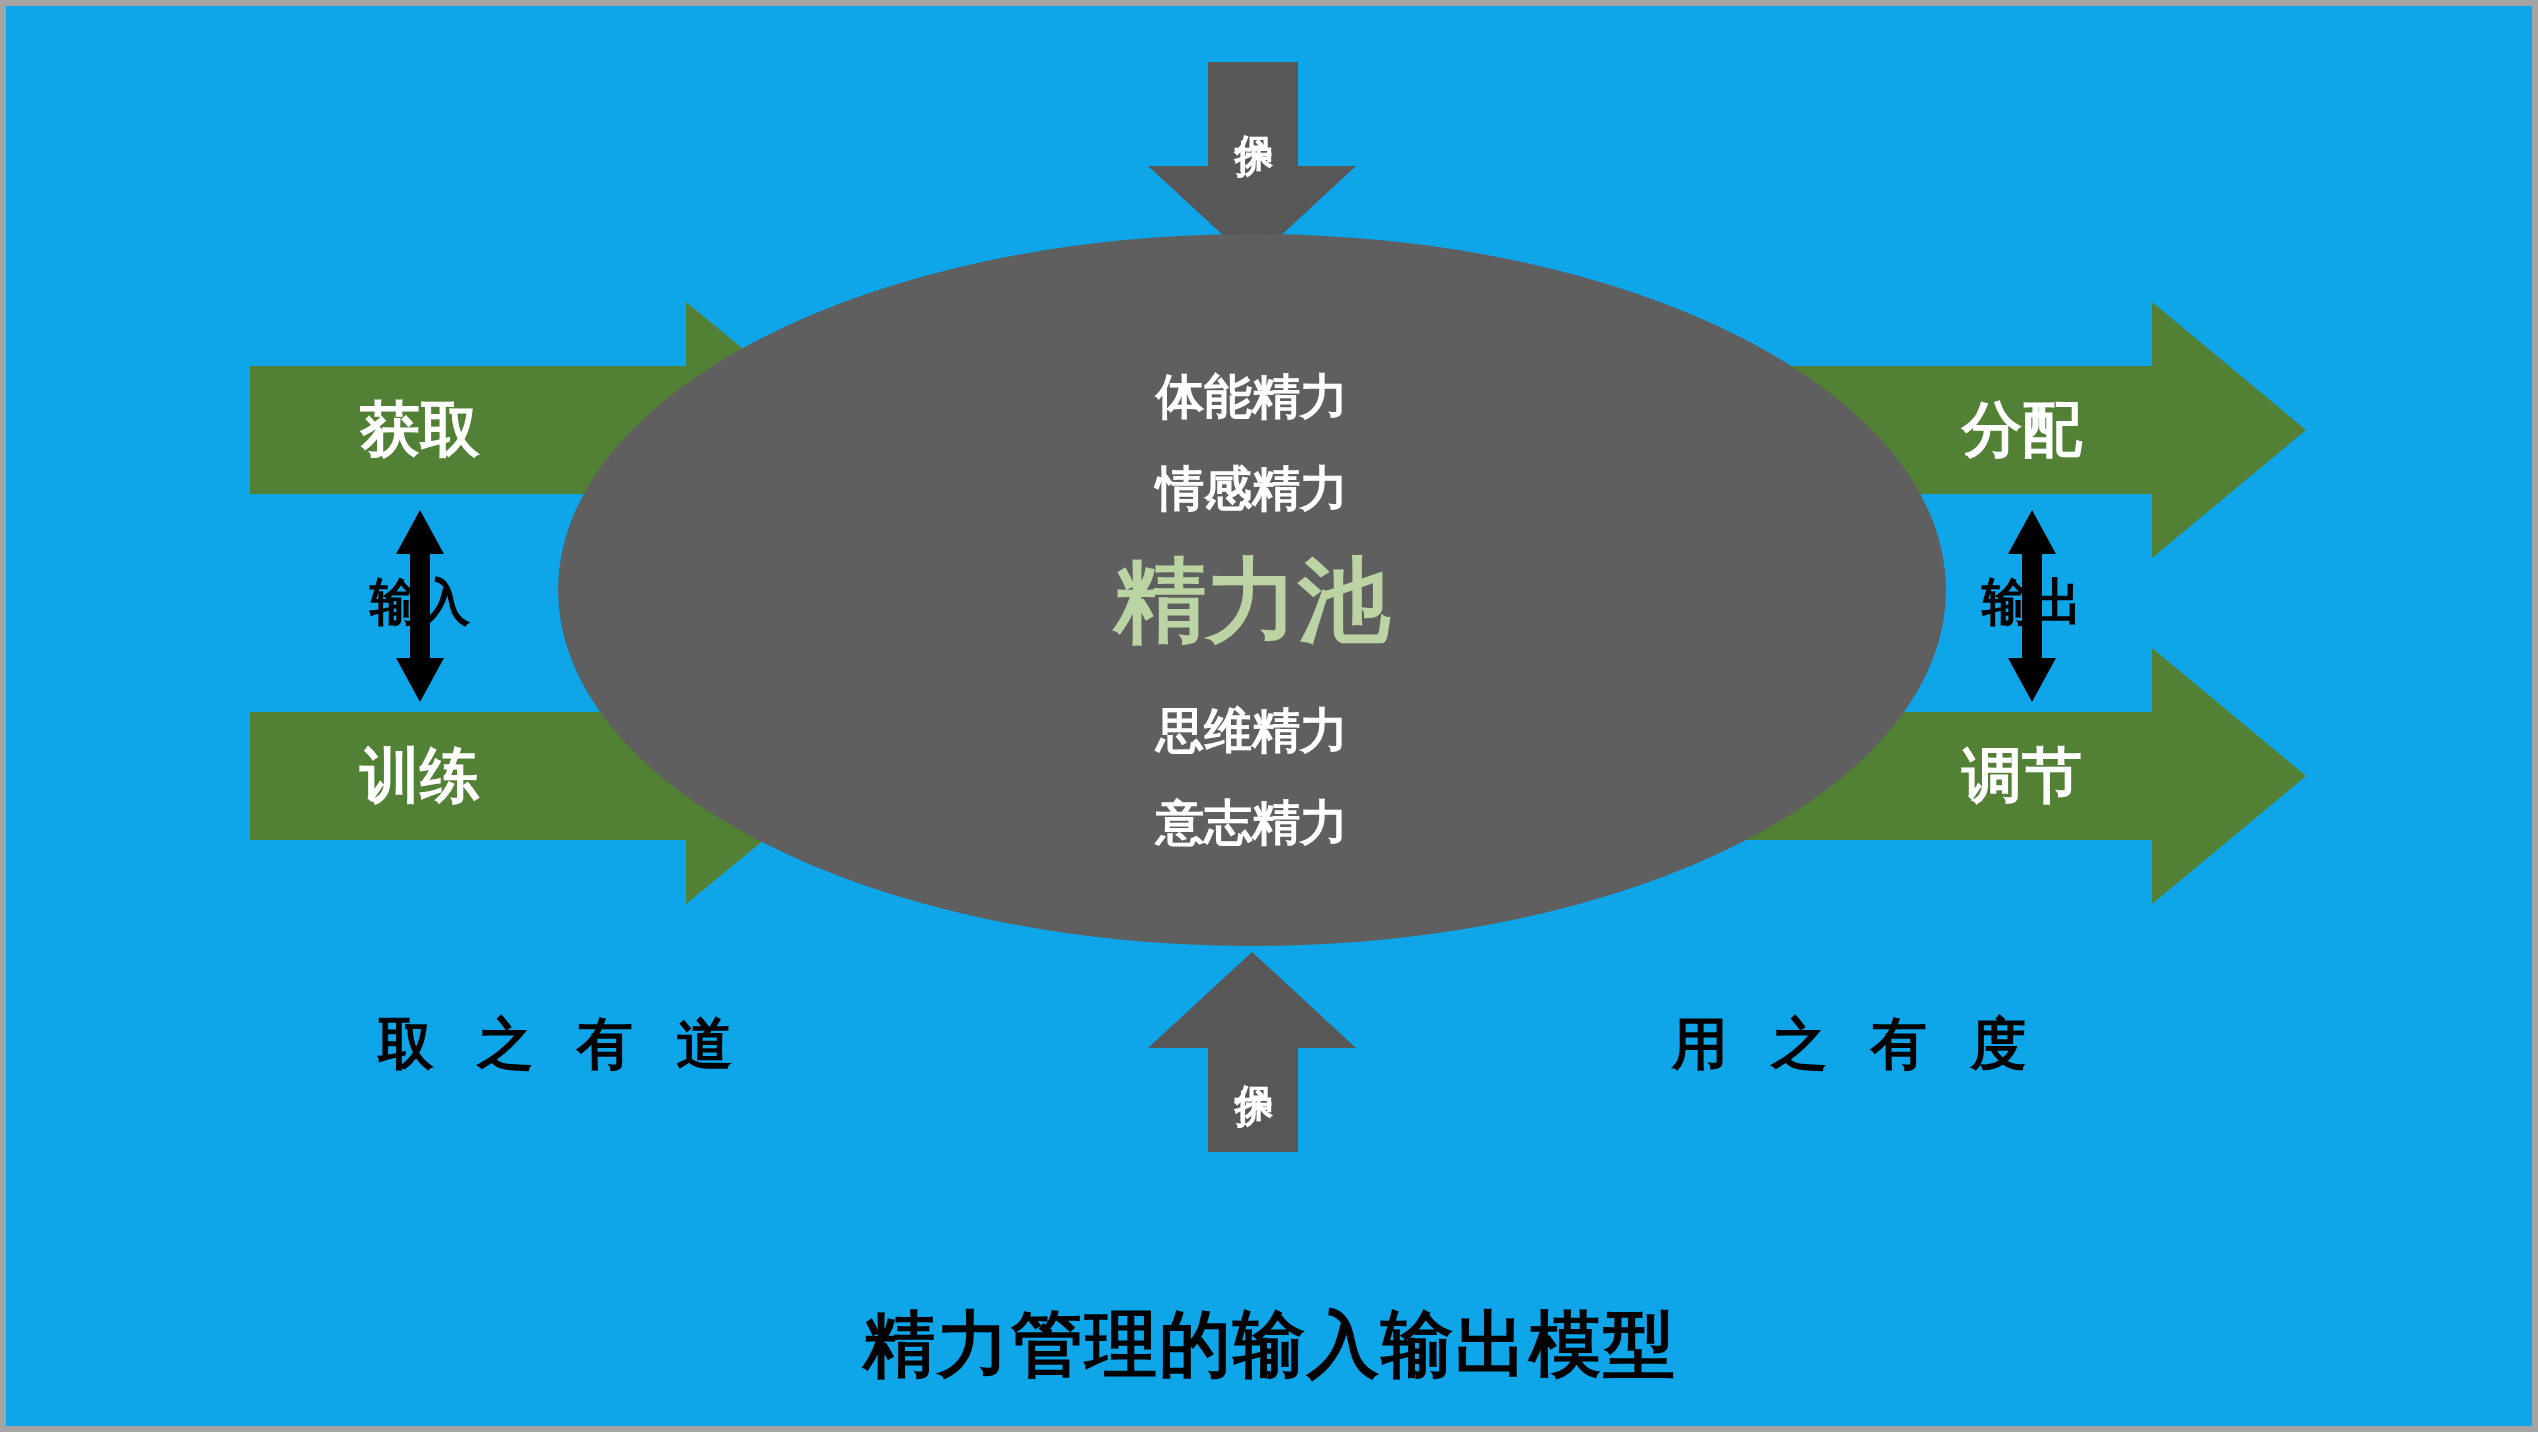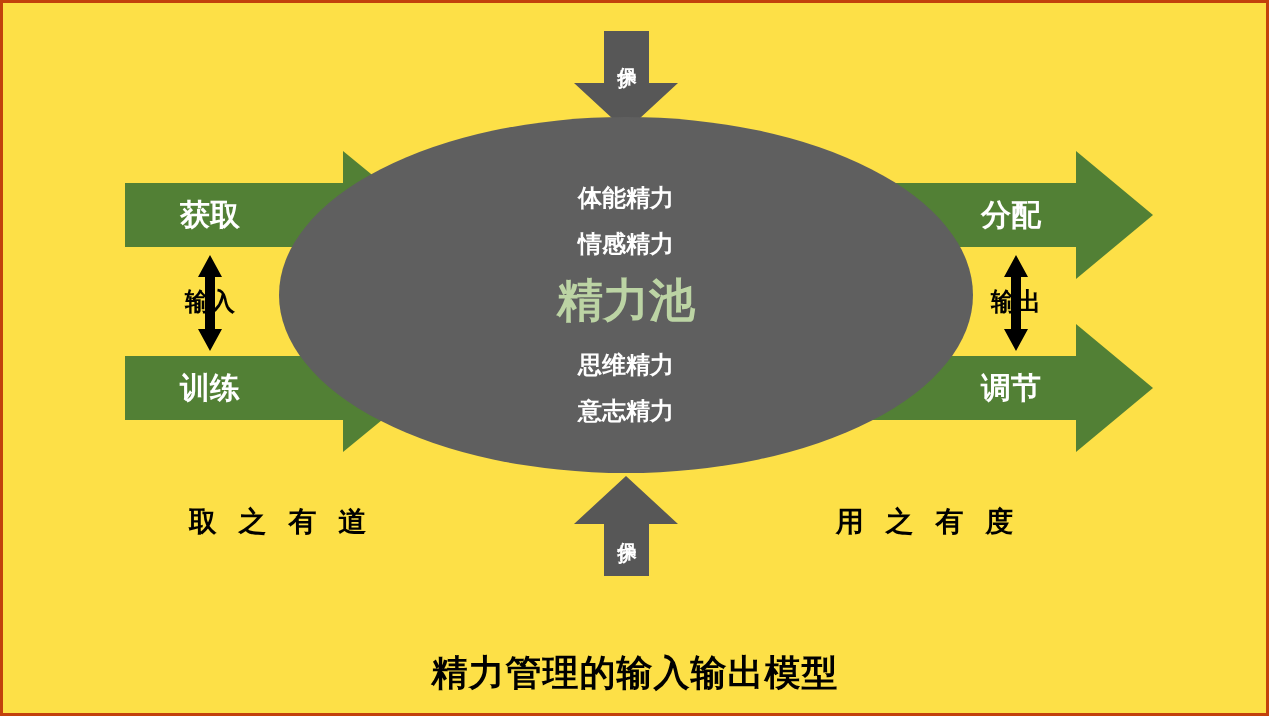--- a/index.html
+++ b/index.html
@@ -9,22 +9,22 @@
     background: #ffffff;
   }
   body {
     font-family: "Liberation Sans", "DejaVu Sans", sans-serif;
   }
   #slide {
     position: relative;
     width: 1269px;
     height: 716px;
     box-sizing: border-box;
-    background: #fde047;
-    border: 3px solid #c2410c;
+    background: #0ea5e9;
+    border: 3px solid #a3a3a3;
     overflow: hidden;
   }
   #diagram {
     position: absolute;
     left: 0;
     top: 0;
     width: 1269px;
     height: 716px;
     display: block;
   }

